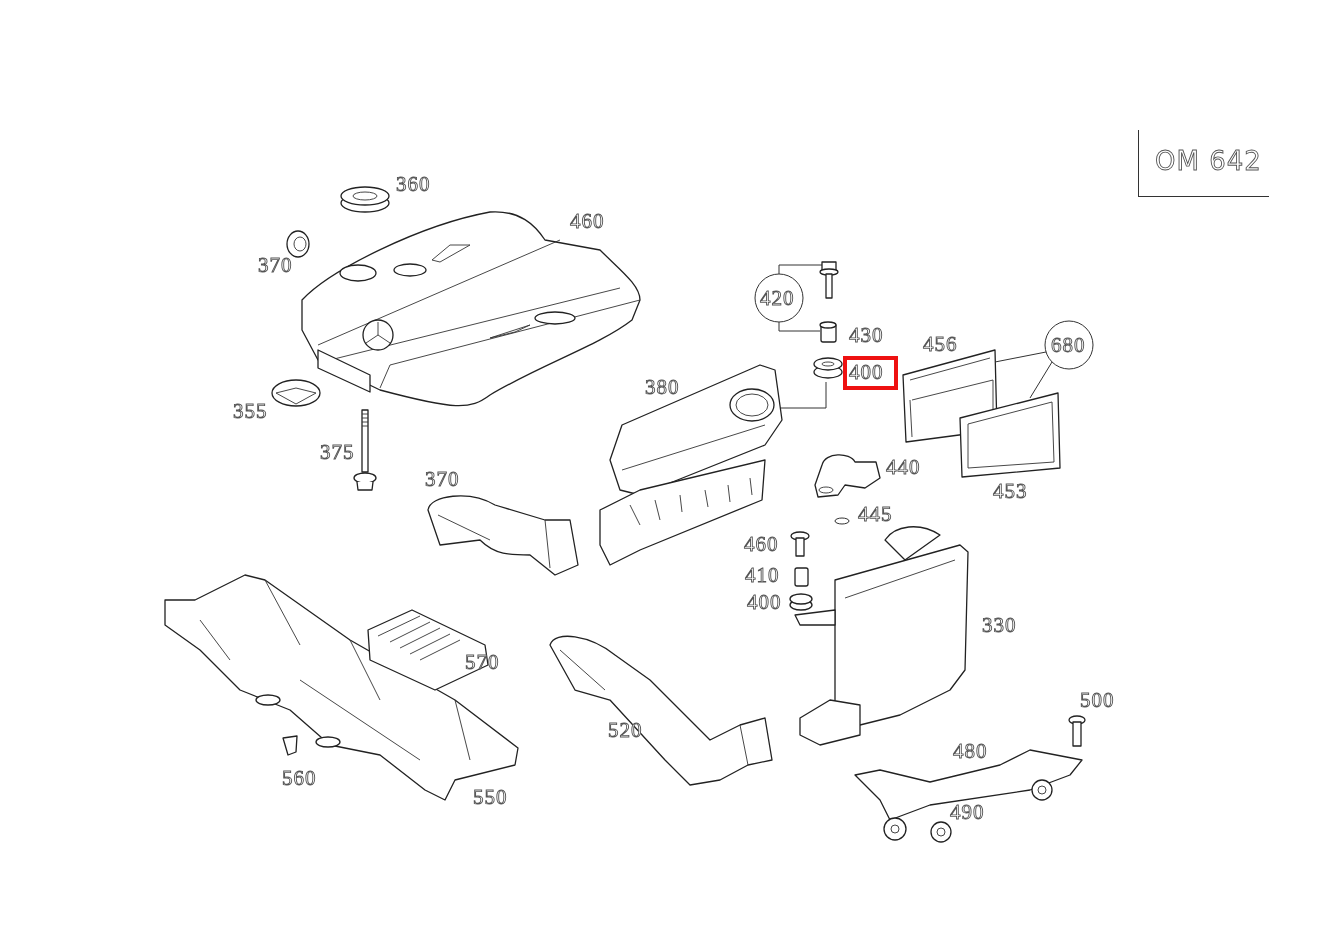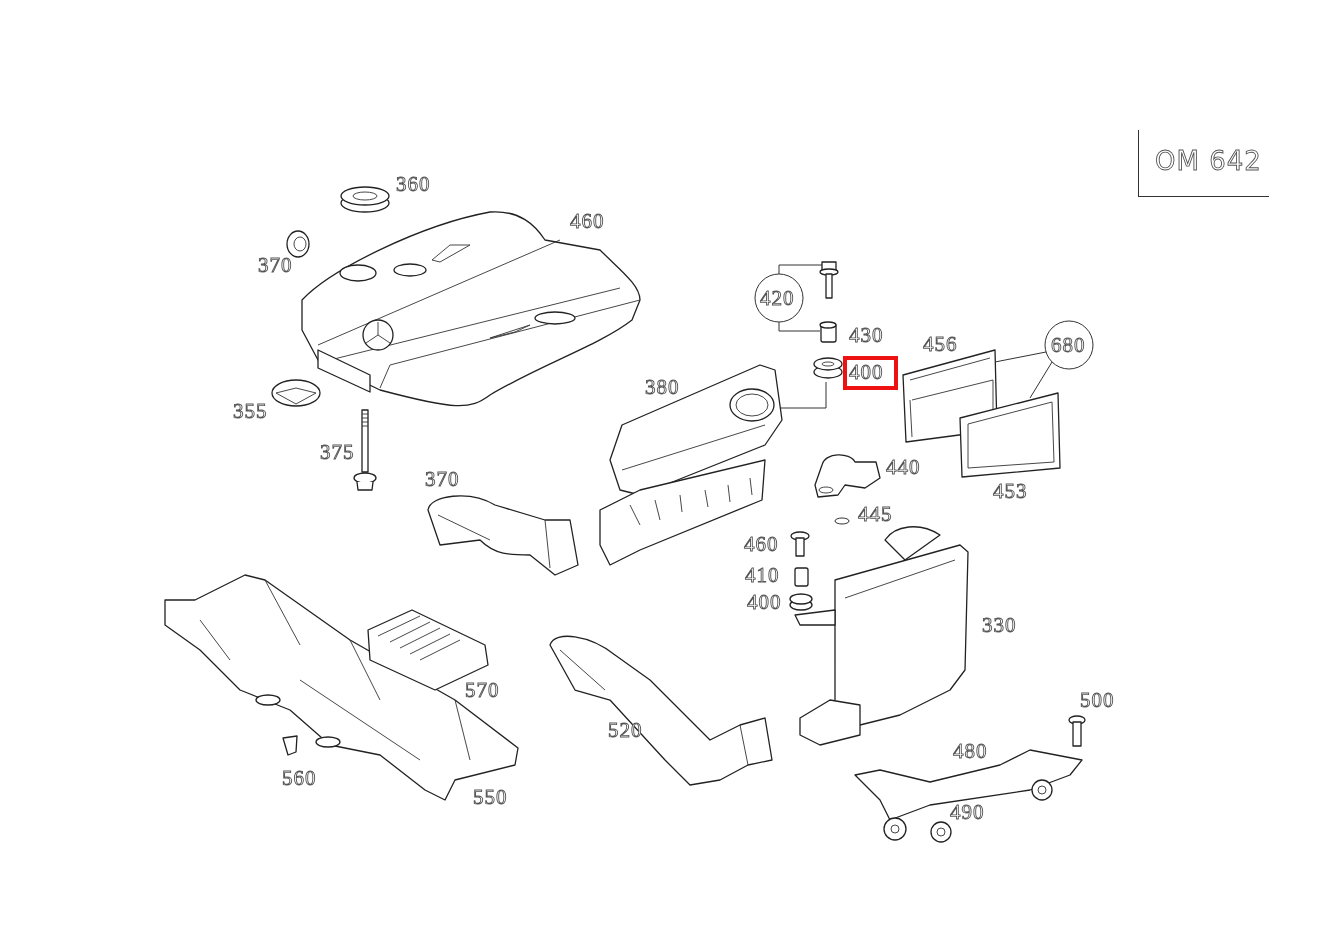--- a/index.html
+++ b/index.html
@@ -193,20 +193,20 @@
   <span class="lbl" style="left:1051px;top:335px">680</span>
   <span class="lbl" style="left:645px;top:377px">380</span>
   <span class="lbl" style="left:886px;top:457px">440</span>
   <span class="lbl" style="left:993px;top:481px">453</span>
   <span class="lbl" style="left:425px;top:469px">370</span>
   <span class="lbl" style="left:858px;top:504px">445</span>
   <span class="lbl" style="left:744px;top:534px">460</span>
   <span class="lbl" style="left:745px;top:565px">410</span>
   <span class="lbl" style="left:747px;top:592px">400</span>
   <span class="lbl" style="left:982px;top:615px">330</span>
-  <span class="lbl" style="left:465px;top:680px">570</span>
+  <span class="lbl" style="left:465px;top:652px">570</span>
   <span class="lbl" style="left:1080px;top:690px">500</span>
   <span class="lbl" style="left:953px;top:741px">480</span>
   <span class="lbl" style="left:608px;top:720px">520</span>
   <span class="lbl" style="left:282px;top:768px">560</span>
   <span class="lbl" style="left:473px;top:787px">550</span>
   <span class="lbl" style="left:950px;top:802px">490</span>
 </div>
 
 </body></html>

